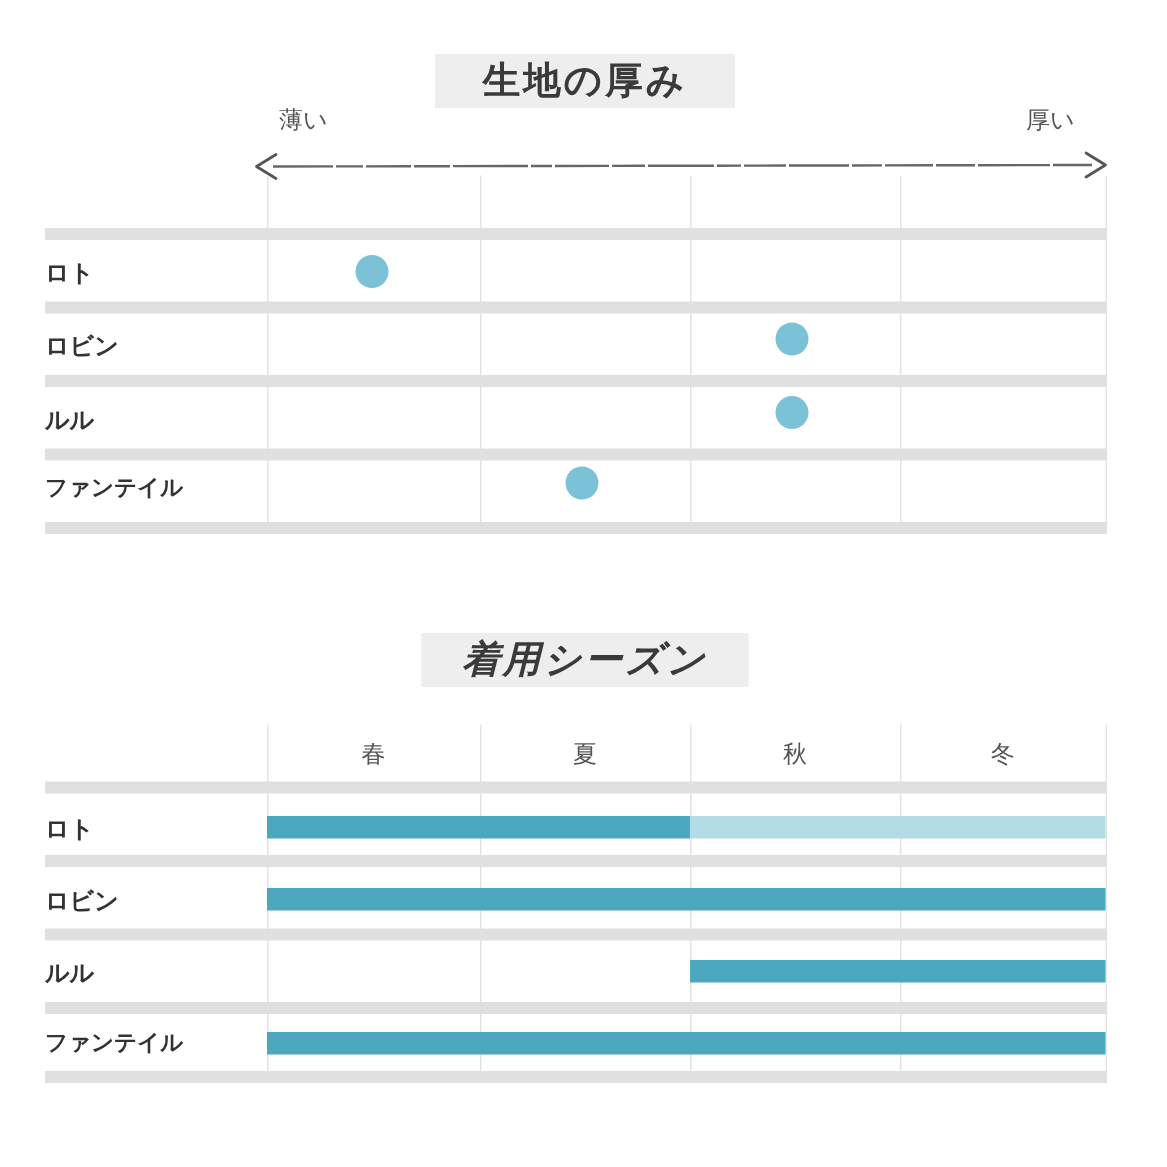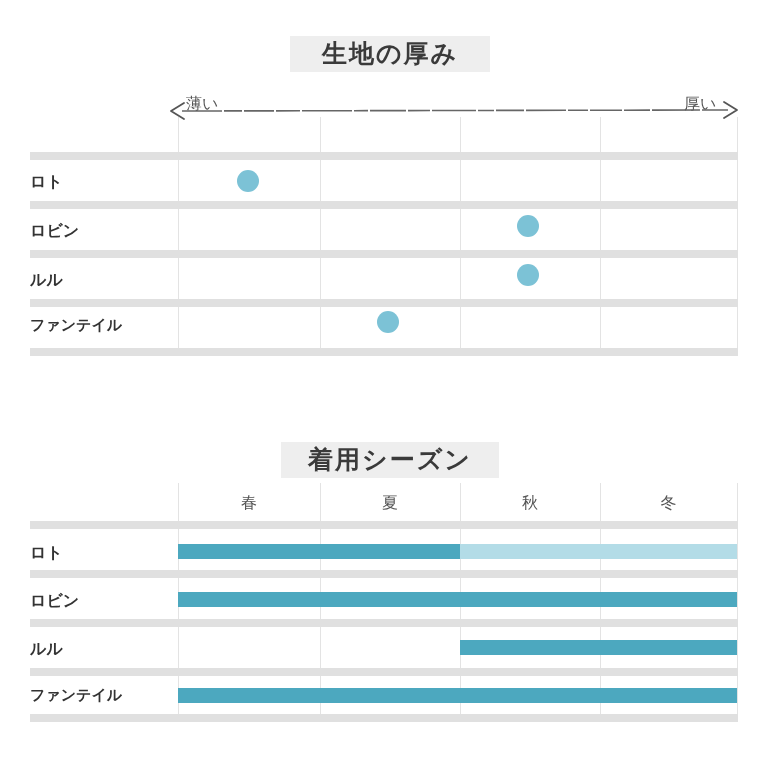--- a/index.html
+++ b/index.html
@@ -36,21 +36,20 @@
     white-space: nowrap;
     padding: 0 14px;
   }
 
   
   .axis-label {
     position: absolute;
     font-size: 16px;
     color: #555555;
     white-space: nowrap;
-    margin-top: 24px;
   }
   .axis-label.left  { left: 186px; top: 70px; }
   .axis-label.right { left: 684px; top: 70px; }
 
   .axis-arrow {
     position: absolute;
     left: 168px;
     top: 98px;
     width: 572px;
     height: 24px;
@@ -146,21 +145,21 @@
 
     <div class="dot" style="left:207px; top:170px;"></div>
     <div class="dot" style="left:487px; top:215px;"></div>
     <div class="dot" style="left:487px; top:264px;"></div>
     <div class="dot" style="left:347px; top:311px;"></div>
   </div>
 </div>
 
 <div class="panel">
 
-  <div class="chart-title" style="left:281px; top:442px; width:190px;">着用シーズン</div>
+  <div class="chart-title" style="left:281px; top:422px; width:190px;font-style:italic;">着用シーズン</div>
 
   <div class="grid">
 
     <div class="col-head" style="left:148px; width:142px; top:493px;">春</div>
     <div class="col-head" style="left:290px; width:140px; top:493px;">夏</div>
     <div class="col-head" style="left:430px; width:140px; top:493px;">秋</div>
     <div class="col-head" style="left:570px; width:137px; top:493px;">冬</div>
 
     <div class="vline" style="left:148px; top:483px; height:237px;"></div>
     <div class="vline" style="left:290px; top:483px; height:237px;"></div>

